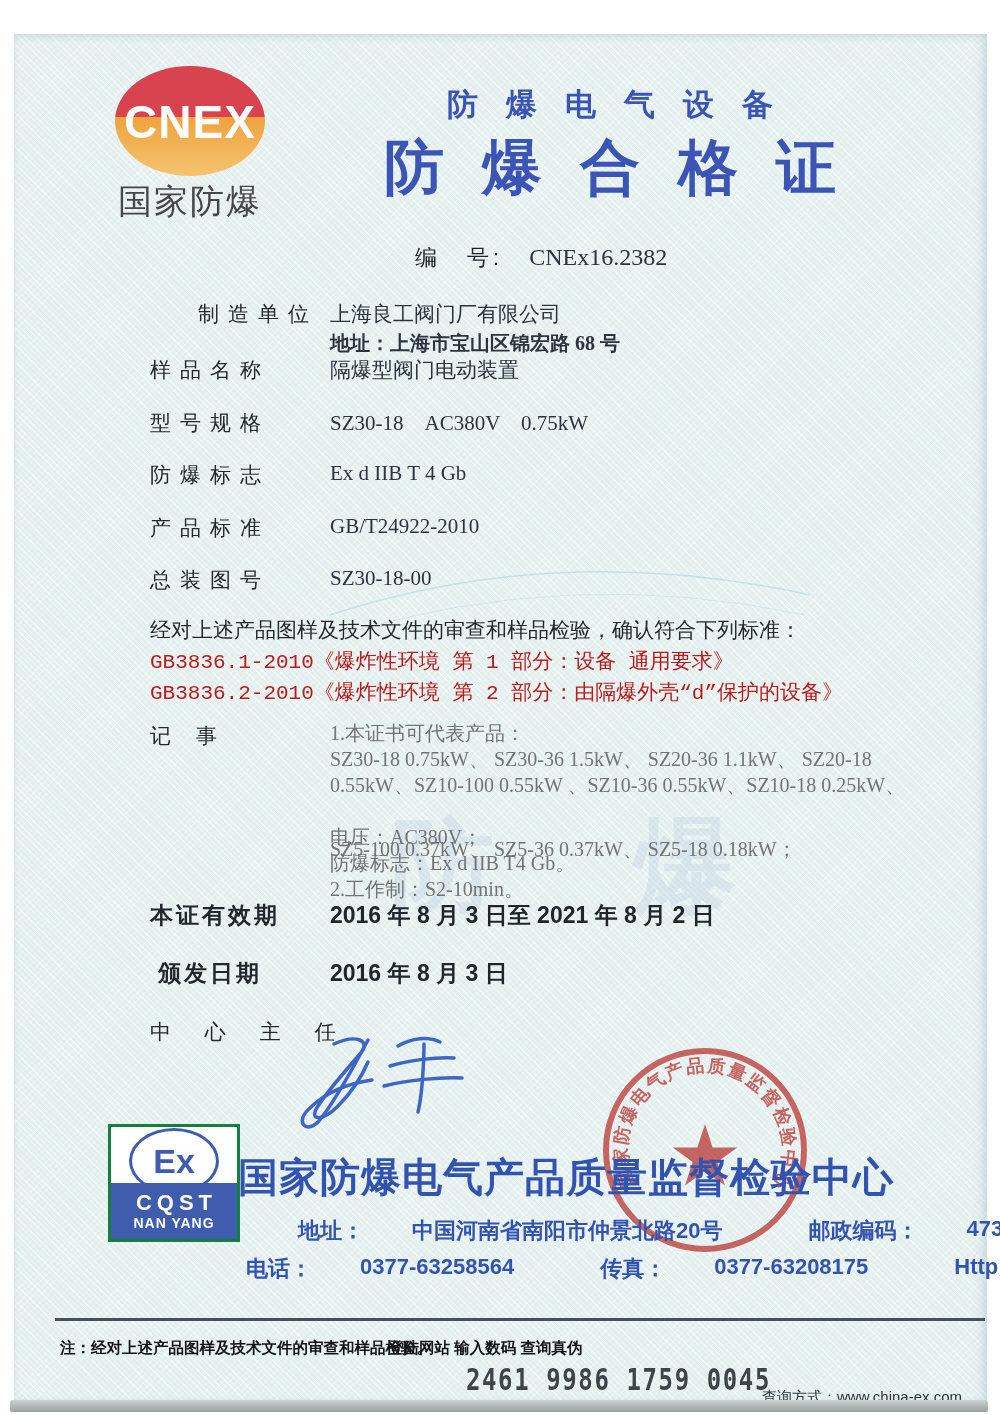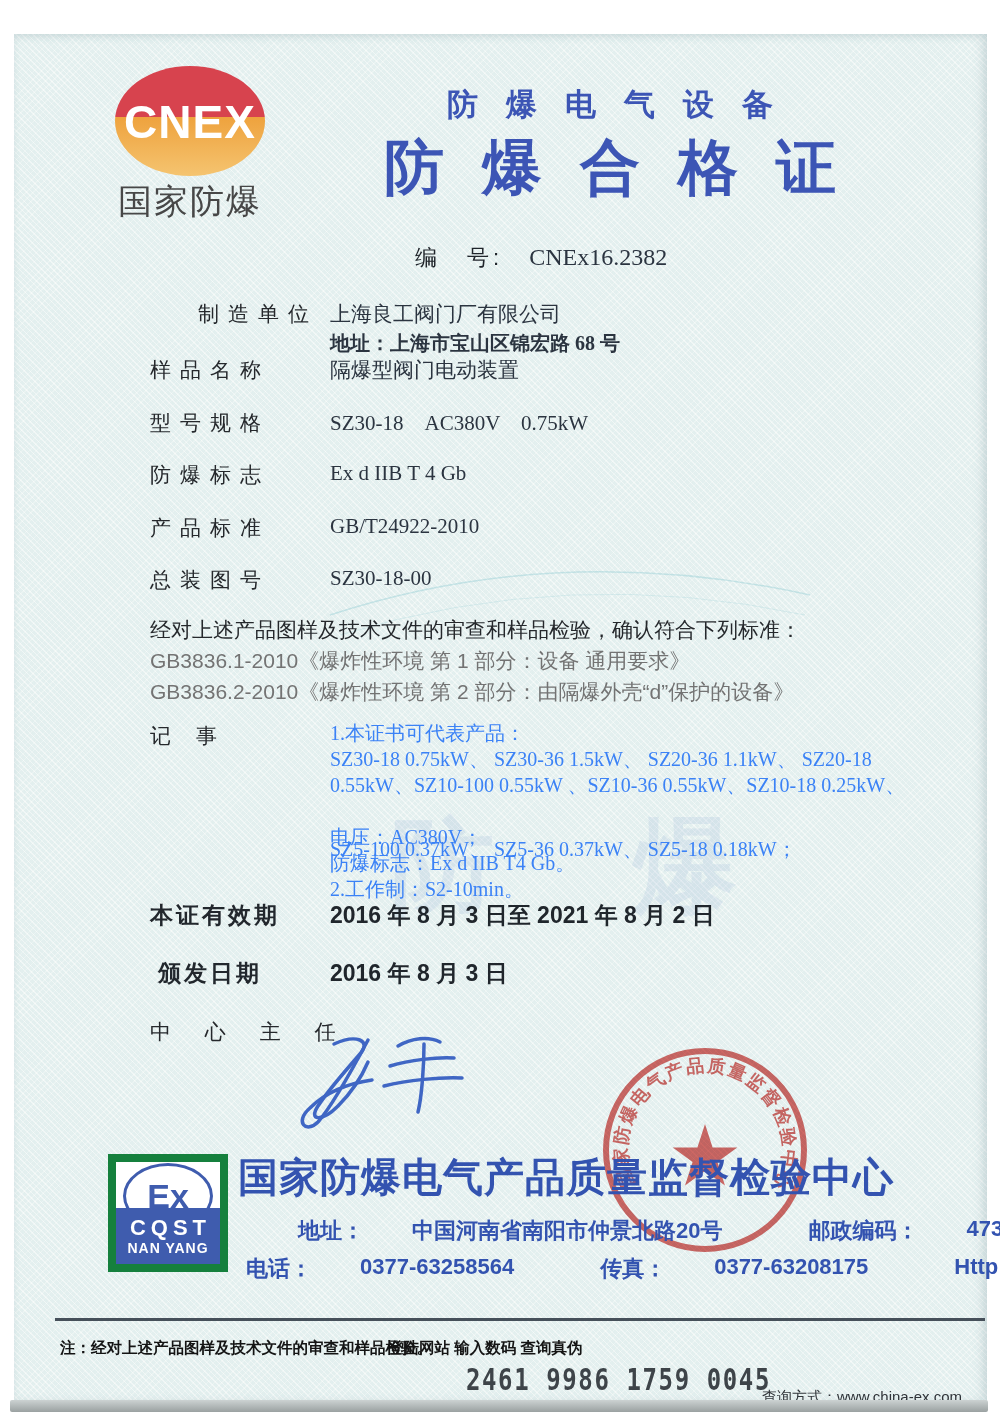--- a/index.html
+++ b/index.html
@@ -33,35 +33,35 @@
     font-size:60px; font-weight:700; color:#3c55b5; letter-spacing:38px; text-indent:38px; }
 
   .certno-row { left:415px; top:243px; font-size:22px; color:#20252b; }
   .certno-label { letter-spacing:4px; }
   .certno-value { font-family:"Liberation Serif", serif; font-size:24px; margin-left:26px; color:#2b3440; }
 
   
   .lab { font-size:21px; color:#25282c; letter-spacing:9px; }
   .val { font-family:"Liberation Serif", serif; font-size:21px; color:#2b3440; }
   .para { font-size:21px; color:#25282c; }
-  .serifline { font-family:Liberation Sans, sans-serif; font-size:21px; color:#737373; }
-  .remark-line { font-family:"Liberation Serif", serif; font-size:20px; color:#3b82f6; }
+  .serifline { font-family:Liberation Mono, monospace; font-size:21px; color:#b91c1c; }
+  .remark-line { font-family:"Liberation Serif", serif; font-size:20px; color:#737373; }
   .lab-bold { font-size:23px; font-weight:700; color:#22272d; letter-spacing:3px; }
   .val-bold { font-size:23px; font-weight:700; color:#20262c; }
 
   .watermark { left:390px; top:798px; font-size:104px; font-weight:700;
     color:rgba(125,162,205,0.15); letter-spacing:55px; }
   .guilloche { left:320px; top:520px; }
 
   
   .stamp { left:595px; top:1040px; width:220px; height:220px; mix-blend-mode:multiply; }
   .signature { left:280px; top:1018px; width:210px; height:115px; }
 
   
-  .exlogo { left:108px; top:1154px; width:120px; height:118px; border:8px solid #15803d;
+  .exlogo { left:108px; top:1124px; width:132px; height:118px; border:3px solid #15803d;
     background:#ffffff; }
   .exlogo-top { height:58px; display:flex; align-items:center; justify-content:center; }
   .exlogo-ellipse { width:90px; height:66px; border:3px solid #3f5cae; border-radius:50%;
     display:flex; align-items:center; justify-content:center; margin-top:10px; background:rgba(255,255,255,0.85); }
   .exlogo-ex { color:#3f5cae; font-size:34px; font-weight:700; }
   .exlogo-bottom { position:absolute; left:0; bottom:0; width:100%; height:56px; background:#3f5cae;
     display:flex; flex-direction:column; align-items:center; justify-content:center; }
   .exlogo-cqst { color:#ffffff; font-size:22px; font-weight:700; letter-spacing:5px; text-indent:5px; line-height:1.1; }
   .exlogo-ny { color:#ffffff; font-size:14px; font-weight:700; letter-spacing:1px; }
 

